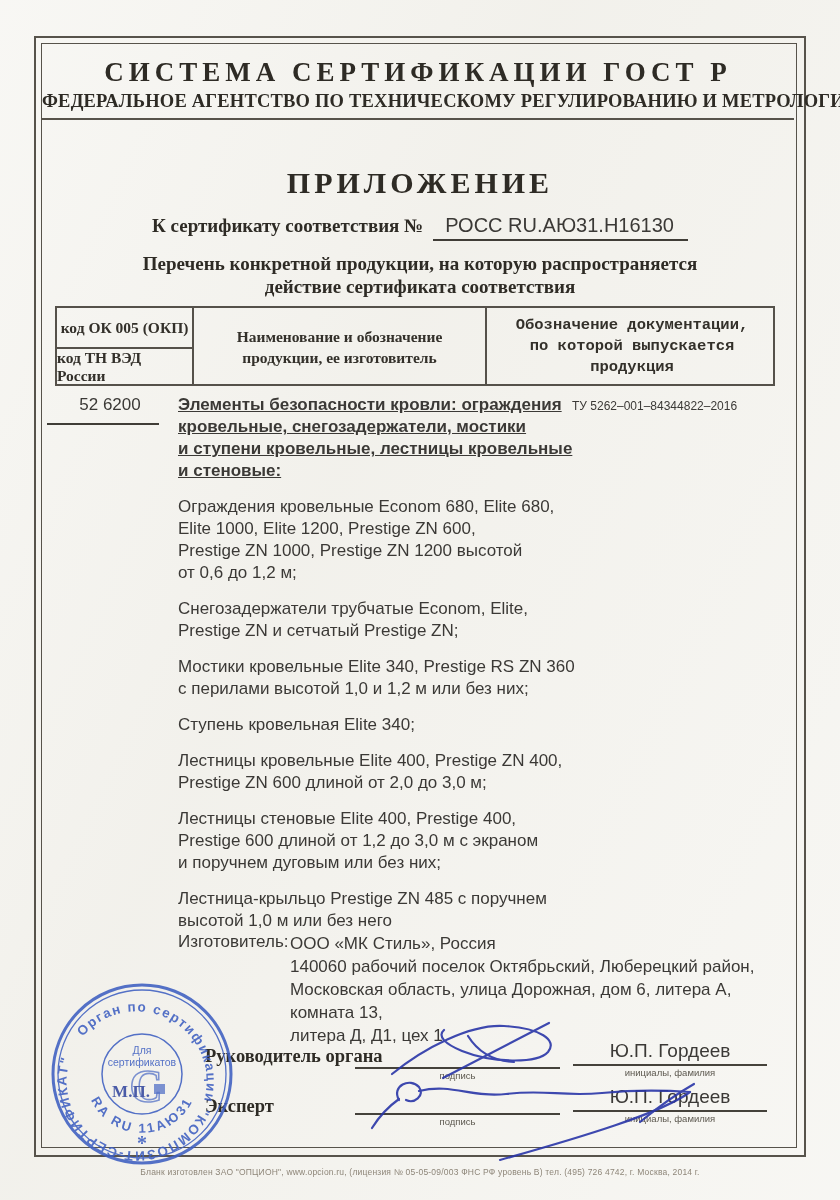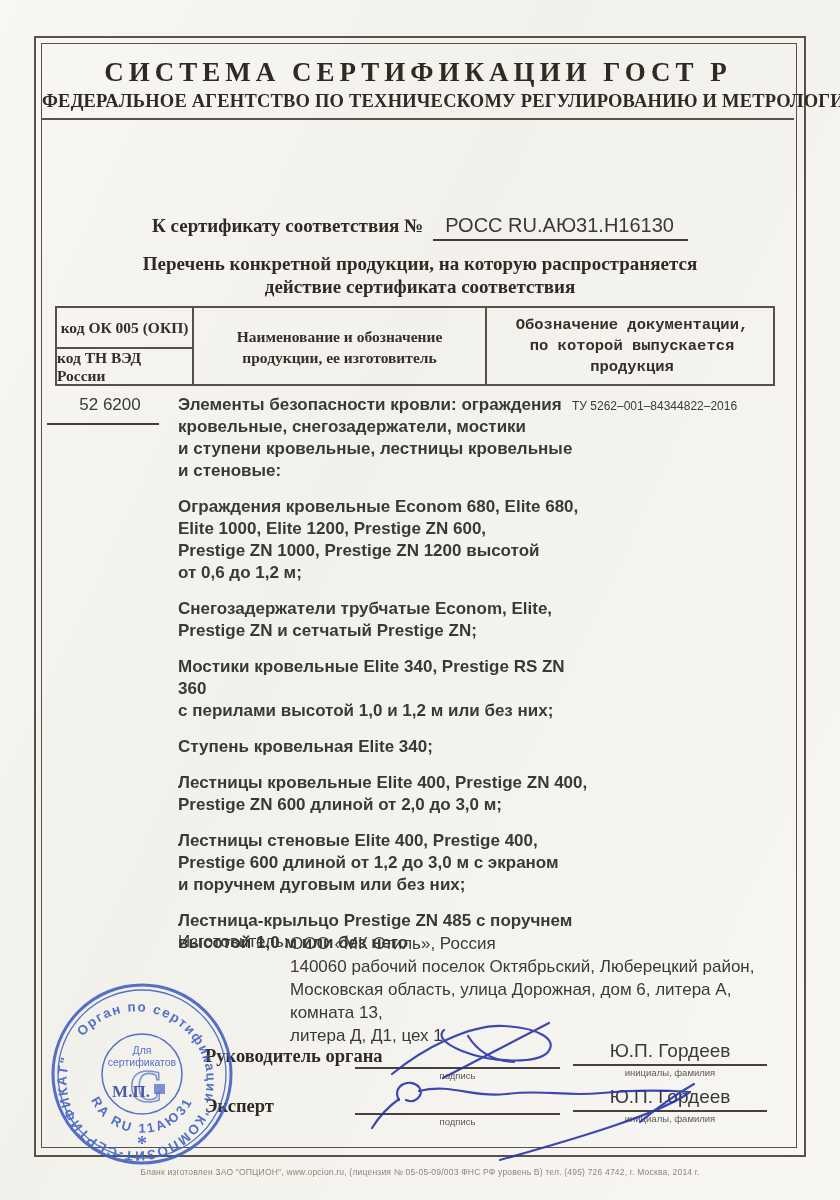--- a/index.html
+++ b/index.html
@@ -57,22 +57,22 @@
     text-align:center;font-size:15.5px;font-weight:bold;line-height:21px;white-space:pre-line;}
   .tbl .c3{display:flex;align-items:center;justify-content:center;text-align:center;
     font-size:15.5px;font-weight:bold;line-height:21px;white-space:pre-line;font-family:Liberation Mono, monospace;}
 
   .sans{font-family:"Liberation Sans", sans-serif;color:#3b3936;}
 
   .code{position:absolute;left:58px;top:395px;width:104px;text-align:center;font-size:17px;}
   .code-underline{position:absolute;left:47px;top:423px;width:112px;height:2px;background:#403d37;}
 
   .product-col{position:absolute;left:178px;top:394px;width:412px;font-size:17px;line-height:22px;}
-  .product-col p{margin:0 0 8px 0;white-space:pre-line;font-weight:bold;}
-  .product-col p.intro{font-weight:bold;}
+  .product-col p{margin:0 0 8px 0;white-space:pre-line;}
+  .product-col p.intro{font-weight:bold;text-decoration:underline;}
   .product-col p:not(.intro){margin-top:14px;}
 
   .doc-designation{position:absolute;left:572px;top:399px;font-size:12px;white-space:nowrap;}
 
   .manu-label{position:absolute;left:178px;top:932px;font-size:17px;}
   .manu-address{position:absolute;left:290px;top:932px;width:500px;font-size:17px;line-height:23px;white-space:pre-line;}
 
   .role{position:absolute;left:205px;font-size:18.5px;font-weight:bold;color:#2e2b25;white-space:nowrap;}
   .sig-line{position:absolute;height:0;border-top:2px solid #45423b;}
   .sig-caption{position:absolute;text-align:center;font-family:"Liberation Sans", sans-serif;
@@ -93,20 +93,21 @@
 
   <div class="frame-outer"></div>
   <div class="frame-inner"></div>
 
   <div class="header-box">
     <div class="header-title">СИСТЕМА СЕРТИФИКАЦИИ ГОСТ Р</div>
     <div class="header-subtitle">ФЕДЕРАЛЬНОЕ АГЕНТСТВО ПО ТЕХНИЧЕСКОМУ РЕГУЛИРОВАНИЮ И МЕТРОЛОГИИ</div>
   </div>
 
 
+  <div class="appendix-title">ПРИЛОЖЕНИЕ</div>
 
   <div class="cert-line">
     <span class="lbl">К сертификату соответствия №</span>
     <span class="num">РОСС RU.АЮ31.Н16130</span>
   </div>
 
   <div class="desc">
     <div>Перечень конкретной продукции,  на которую распространяется</div>
     <div>действие сертификата соответствия</div>
   </div>

